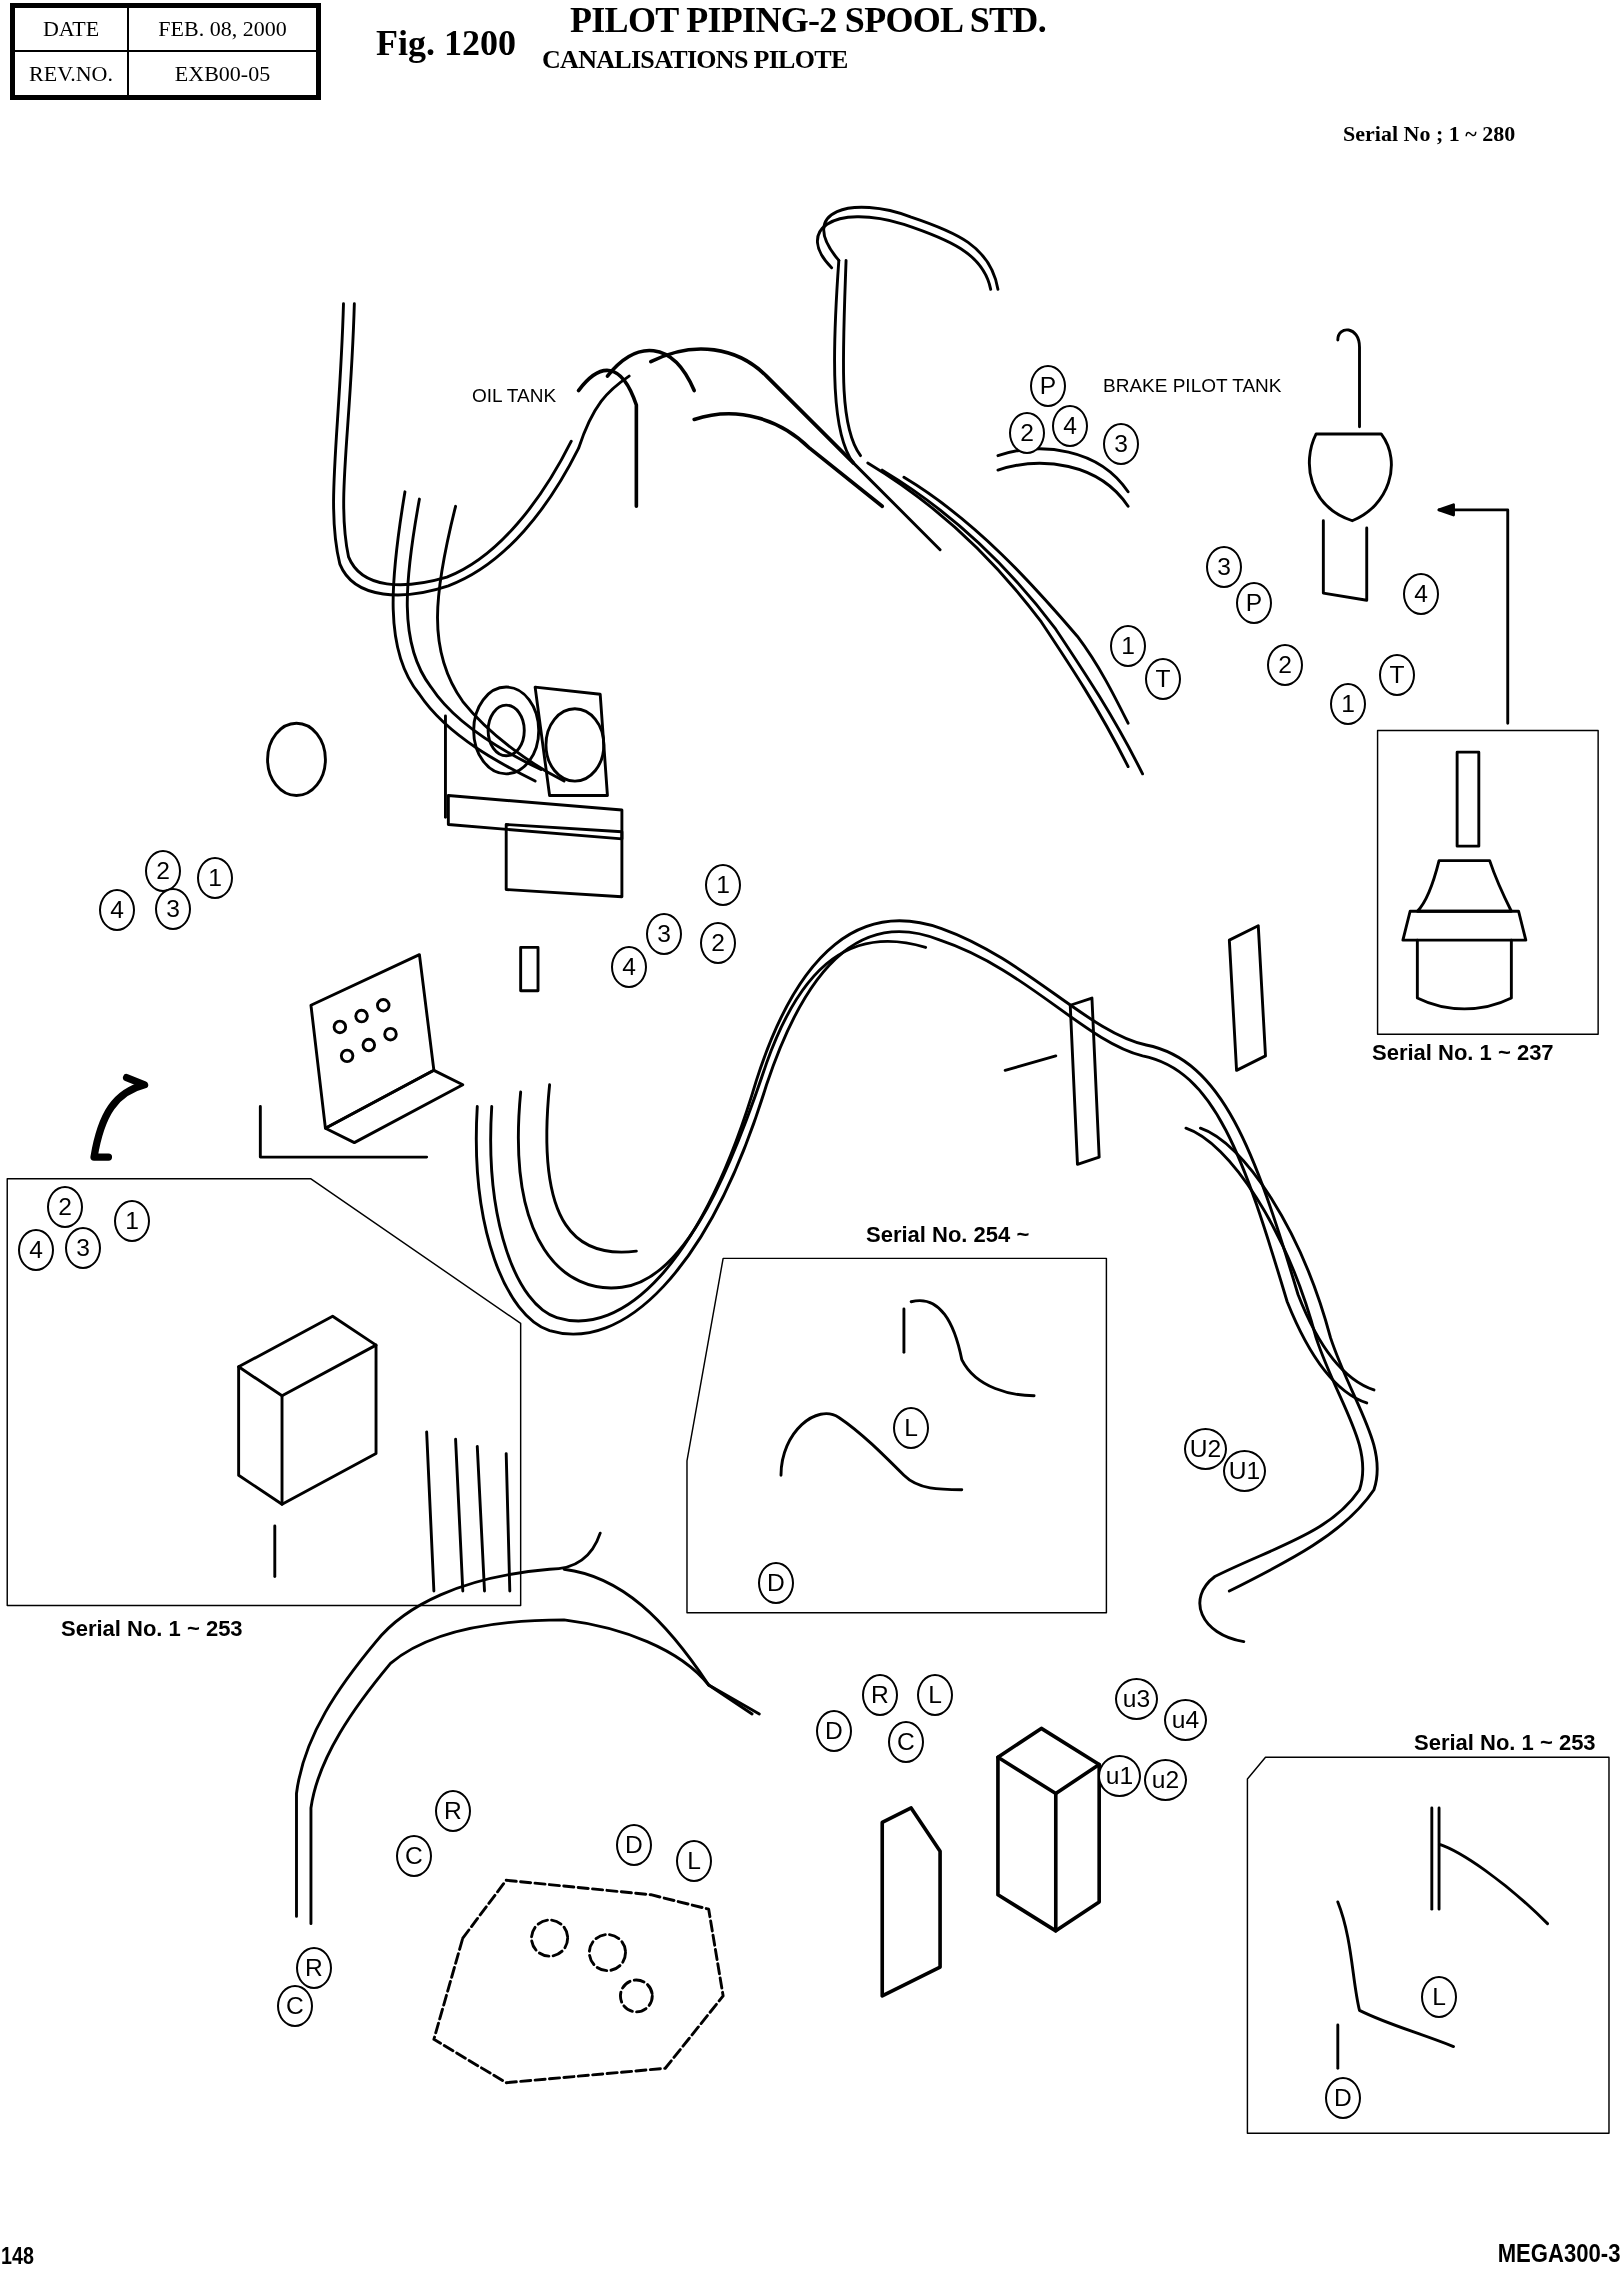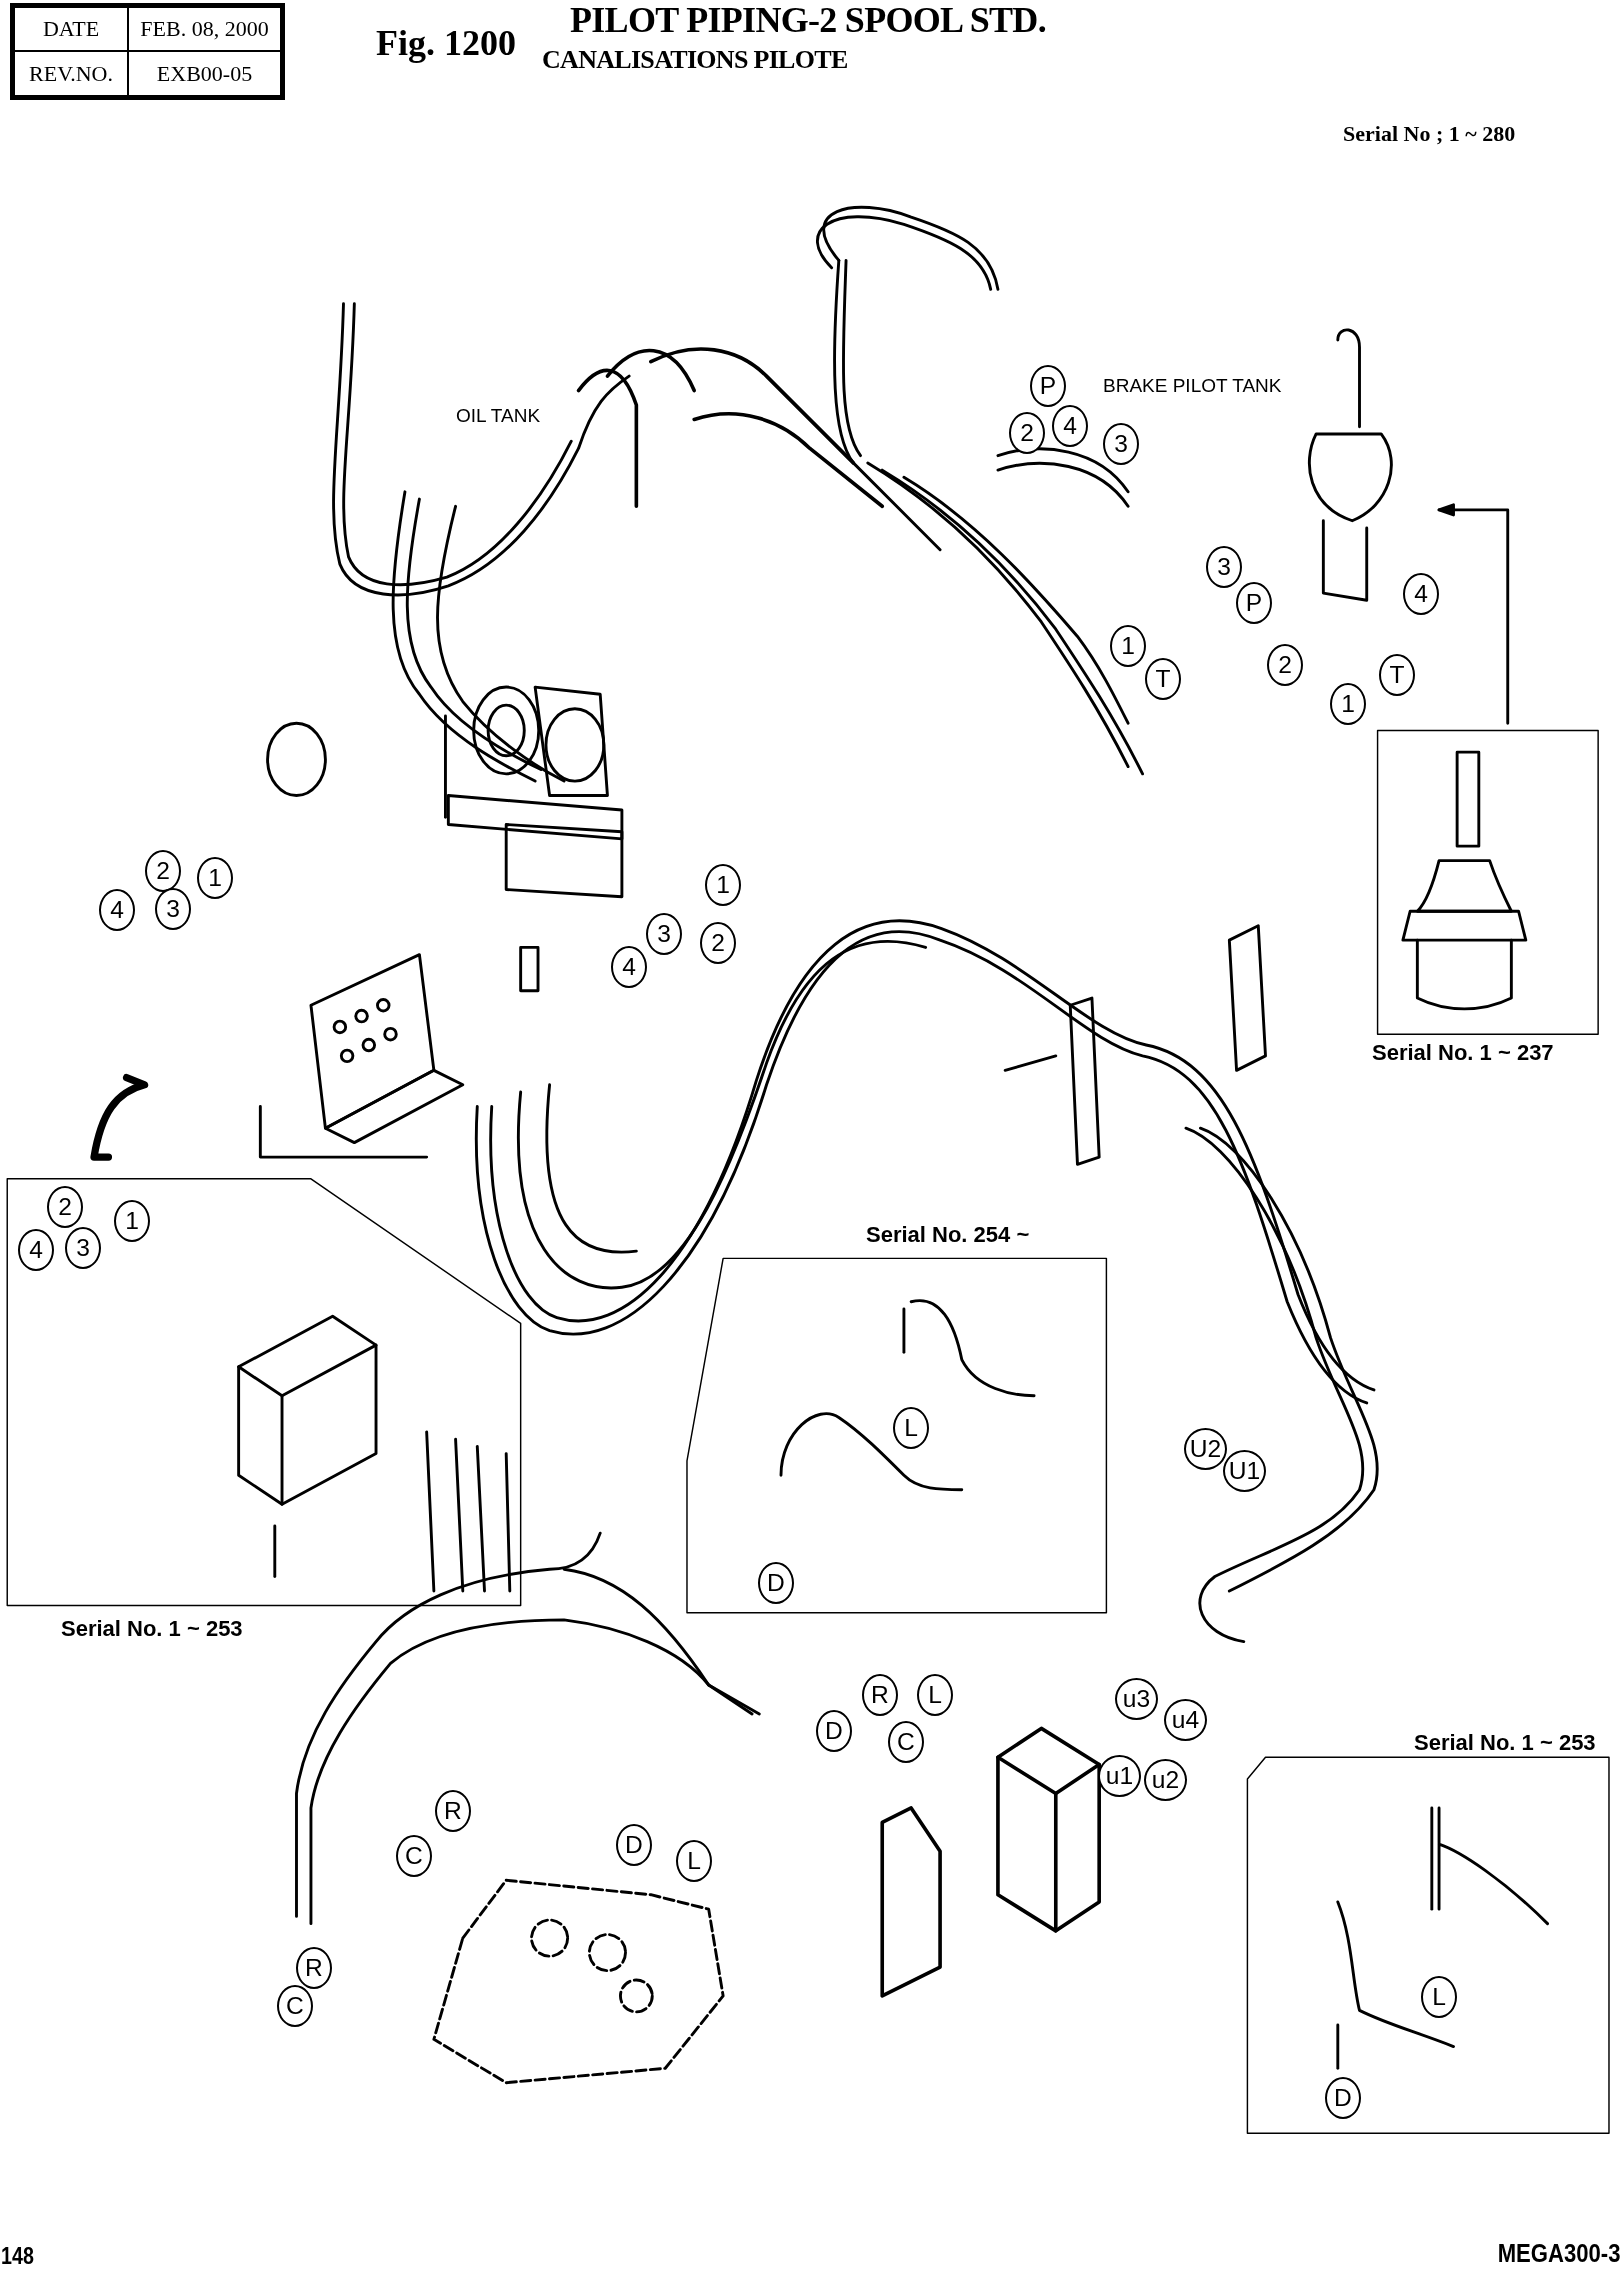--- a/index.html
+++ b/index.html
@@ -1,19 +1,19 @@
 <!DOCTYPE html>
 <html style="font-size:11.6px"><head>
 <meta charset="utf-8">
 <style>
   html, body { margin:0; padding:0; background:#ffffff; }
   body { width:1622px; height:2273px; position:relative; overflow:hidden; font-family:"Liberation Sans", sans-serif; color:#000; }
   .abs { position:absolute; }
   
-  .hdr-table { left:10px; top:2.9px; width:275px; height:97px; border:4.3px solid #000; box-sizing:border-box; display:grid; grid-template-columns:114px 1fr; grid-template-rows:1fr 1fr; font-family:"Liberation Serif", serif; }
+  .hdr-table { left:10px; top:2.9px; width:311px; height:97px; border:4.3px solid #000; box-sizing:border-box; display:grid; grid-template-columns:114px 1fr; grid-template-rows:1fr 1fr; font-family:"Liberation Serif", serif; }
   .hdr-table > div { display:flex; align-items:center; justify-content:center; font-size:22px; border:1.4px solid #000; }
   .fig-no { left:376px; top:22px; font-family:"Liberation Serif", serif; font-weight:bold; font-size:36px; }
   .title1 { left:542px; top:-1.4px; font-family:"Liberation Serif", serif; font-weight:bold; font-size:36px; letter-spacing:-0.7px;margin-left:28px; }
   .title2 { left:542px; top:45px; font-family:"Liberation Serif", serif; font-weight:bold; font-size:26px; letter-spacing:-0.7px; }
   .serial-main { left:1343px; top:93px; font-family:"Liberation Serif", serif; font-weight:bold; font-size:22px;margin-top:28px; }
   .lbl { font-size:19px; white-space:nowrap; }
   .serial { font-size:22px; white-space:nowrap;font-weight:bold; }
   .page-no { left:1.4px; top:2242px; font-weight:bold; font-size:24.6px; transform:scaleX(.8); transform-origin:left; }
   .model { right:1.4px; top:2238px; font-weight:bold; font-size:26px; transform:scaleX(.85); transform-origin:right; }
   svg.drawing { position:absolute; left:0; top:0; }
@@ -161,21 +161,21 @@
   </g>
 
   <g>
     <path d="M1980 2500 L1980 2640"></path>
     <path d="M1990 2500 L1990 2640 M1990 2550 C2020 2560 2080 2600 2140 2660"></path>
     <path d="M1850 2630 C1870 2680 1870 2740 1880 2780 C1920 2800 1960 2810 2010 2830"></path>
     <path d="M1850 2800 L1850 2860"></path>
   </g>
 </svg>
 
-<div class="abs lbl" style="left:456px;top:385px;margin-top:20px;">OIL TANK</div>
+<div class="abs lbl" style="left:472px;top:385px;">OIL TANK</div>
 <div class="abs lbl" style="left:1103px;top:375px;">BRAKE PILOT TANK</div>
 
 <div class="abs serial" style="left:1372px;top:1040px;">Serial No. 1 ~ 237</div>
 <div class="abs serial" style="left:61px;top:1616px;">Serial No. 1 ~ 253</div>
 <div class="abs serial" style="left:866px;top:1222px;">Serial No. 254 ~</div>
 <div class="abs serial" style="left:1414px;top:1730px;">Serial No. 1 ~ 253</div>
 
 <div class="callout" style="left:1030px;top:365px;">P</div>
 <div class="callout" style="left:1009px;top:412px;">2</div>
 <div class="callout" style="left:1052px;top:405px;">4</div>

